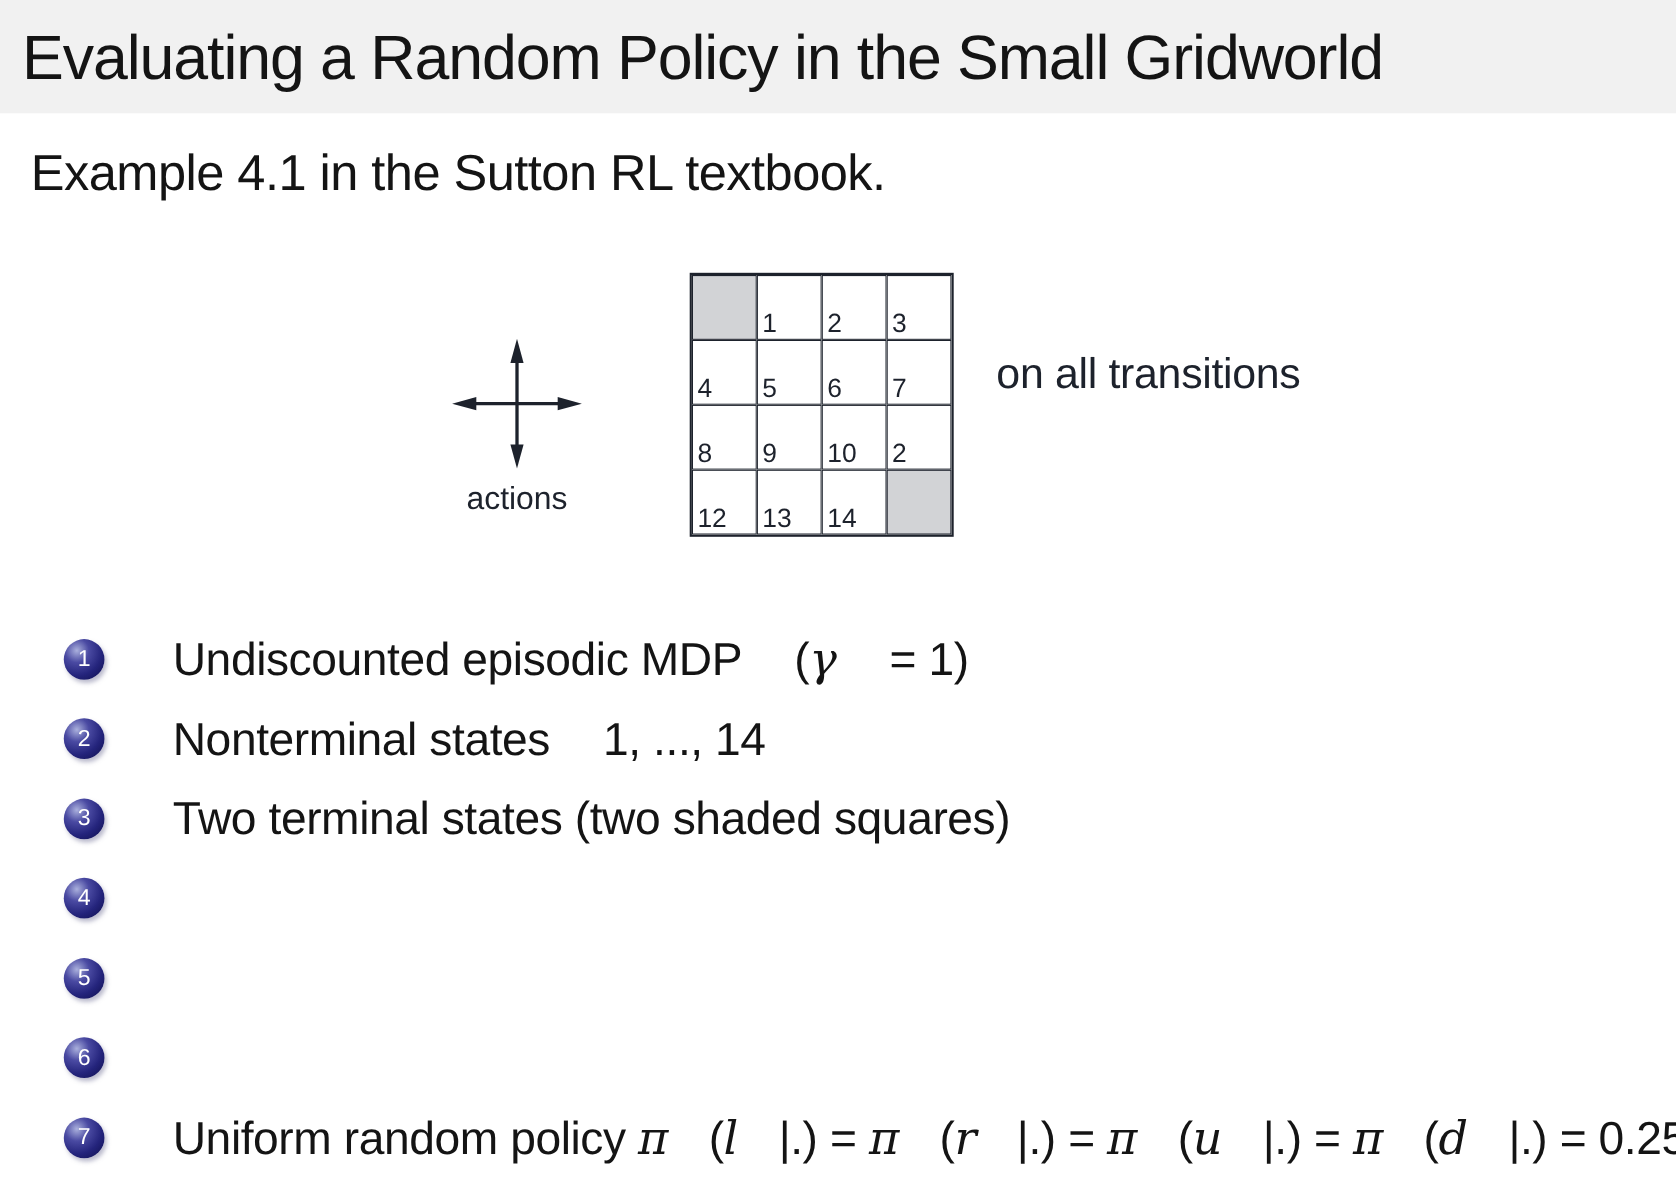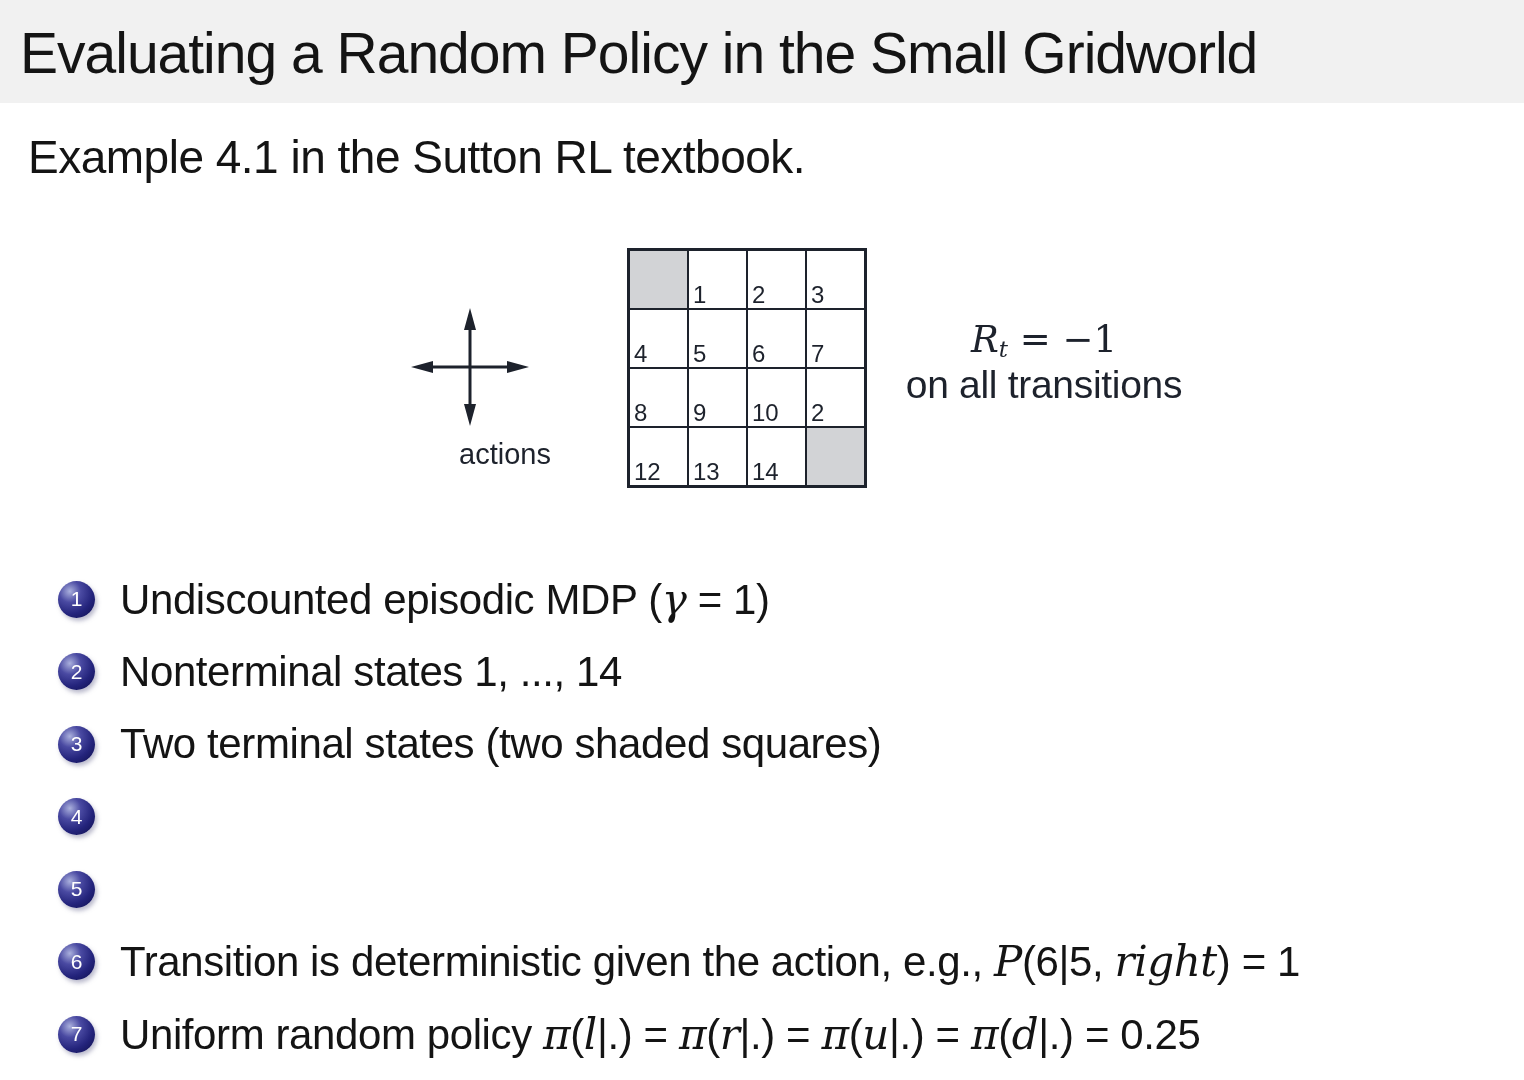--- a/index.html
+++ b/index.html
@@ -23,21 +23,21 @@
     font-size:57px;color:var(--text);letter-spacing:-1px;white-space:nowrap;
   }
   .subtitle{
     position:absolute;left:28px;top:130px;font-size:46px;color:var(--text);
     letter-spacing:-0.5px;white-space:nowrap;
   }
   .cross{position:absolute;left:408px;top:305px;}
   .cross line{stroke:var(--figure-ink);stroke-width:3px;}
   .cross polygon{fill:var(--figure-ink);}
   .actions-label{
-    position:absolute;left:389px;top:438px;width:162px;text-align:right;
+    position:absolute;left:389px;top:438px;width:162px;text-align:center;
     font-size:29px;color:var(--figure-ink);
   }
   .grid{
     position:absolute;left:627px;top:248px;
     display:grid;grid-template-columns:repeat(4,59px);grid-template-rows:repeat(4,59px);
     border:2px solid var(--figure-ink);background:#fff;
   }
   .cell{
     border:1px solid var(--figure-ink);
     display:flex;align-items:flex-end;
@@ -57,21 +57,21 @@
   .list{position:absolute;left:58px;top:563px;right:6px;}
   .item{height:72.5px;display:flex;align-items:center;white-space:nowrap;}
   .ball{
     width:37px;height:37px;flex:0 0 37px;border-radius:50%;margin-right:25px;
     background:radial-gradient(circle at 32% 28%,#aab0dd 0%,#4a4aa2 30%,#24247c 62%,#0d0d49 100%);
     box-shadow:2px 3px 4px rgba(120,120,155,0.5);
     display:flex;align-items:center;justify-content:center;
     color:#ffffff;font-size:21px;
   }
   .item-text{font-size:42px;color:var(--text);letter-spacing:-0.4px;}
-  .item-text .seg-plain,.item-text .seg-up{font-family:"Liberation Sans",sans-serif;}
+  .item-text .seg-plain,.item-text .seg-up{font-family:"Liberation Sans",sans-serif;margin-left:37px;}
   .item-text .seg-it{font-family:"DejaVu Serif",serif;font-style:italic;}
 </style>
 </head>
 <body>
 
 <div>
 
   <div class="title-band"></div>
   <div class="page-title">Evaluating a Random Policy in the Small Gridworld</div>
 
@@ -134,21 +134,20 @@
   </div>
         <div class="cell">
     <span>14</span>
   </div>
         <div class="cell shaded">
     <span></span>
   </div>
       </div>
 
     <div class="reward">
-      <div class="reward-formula"><span class="seg-it">R</span><span class="seg-sub">t</span><span class="seg-up"> = −1</span></div>
       <div class="reward-caption">on all transitions</div>
     </div>
 
   </div>
 
   <div class="list">
       <div class="item">
     <span class="ball">
       <span>1</span>
     </span>
@@ -173,21 +172,20 @@
   </div>
       <div class="item">
     <span class="ball">
       <span>5</span>
     </span>
   </div>
       <div class="item">
     <span class="ball">
       <span>6</span>
     </span>
-    <span class="item-text"><span class="seg-plain">Transition is deterministic given the action, e.g., </span><span class="seg-it">P</span><span class="seg-up">(6|5, </span><span class="seg-it">right</span><span class="seg-up">) = 1</span></span>
   </div>
       <div class="item">
     <span class="ball">
       <span>7</span>
     </span>
     <span class="item-text"><span class="seg-plain">Uniform random policy </span><span class="seg-it">π</span><span class="seg-up">(</span><span class="seg-it">l</span><span class="seg-up">|.) = </span><span class="seg-it">π</span><span class="seg-up">(</span><span class="seg-it">r</span><span class="seg-up">|.) = </span><span class="seg-it">π</span><span class="seg-up">(</span><span class="seg-it">u</span><span class="seg-up">|.) = </span><span class="seg-it">π</span><span class="seg-up">(</span><span class="seg-it">d</span><span class="seg-up">|.) = 0.25</span></span>
   </div>
     </div>
 
 </div>

